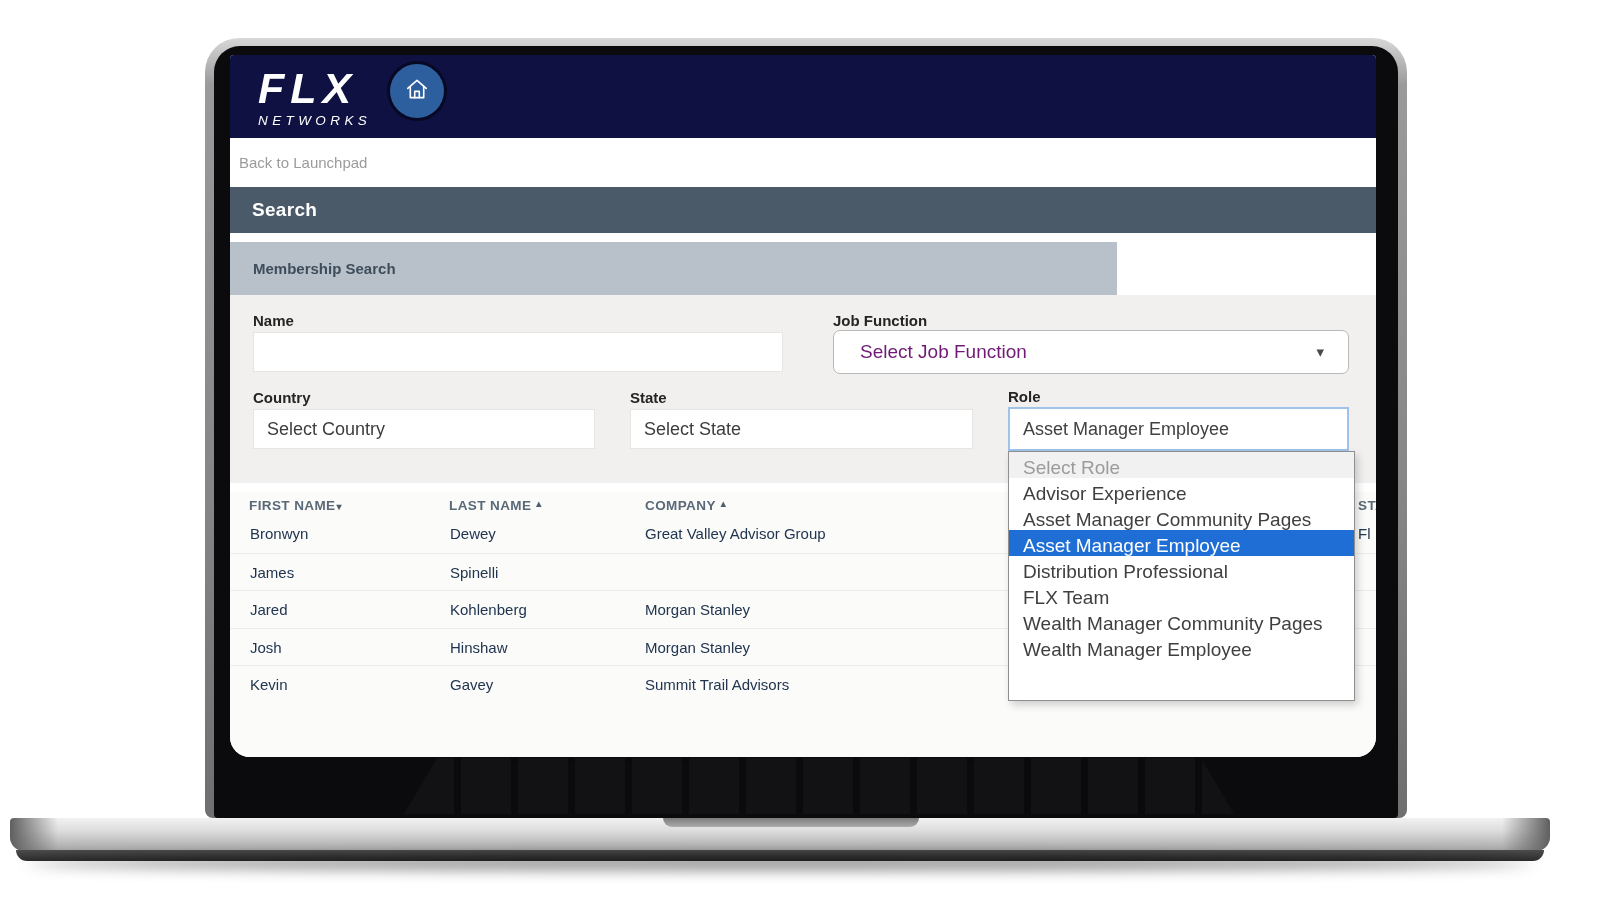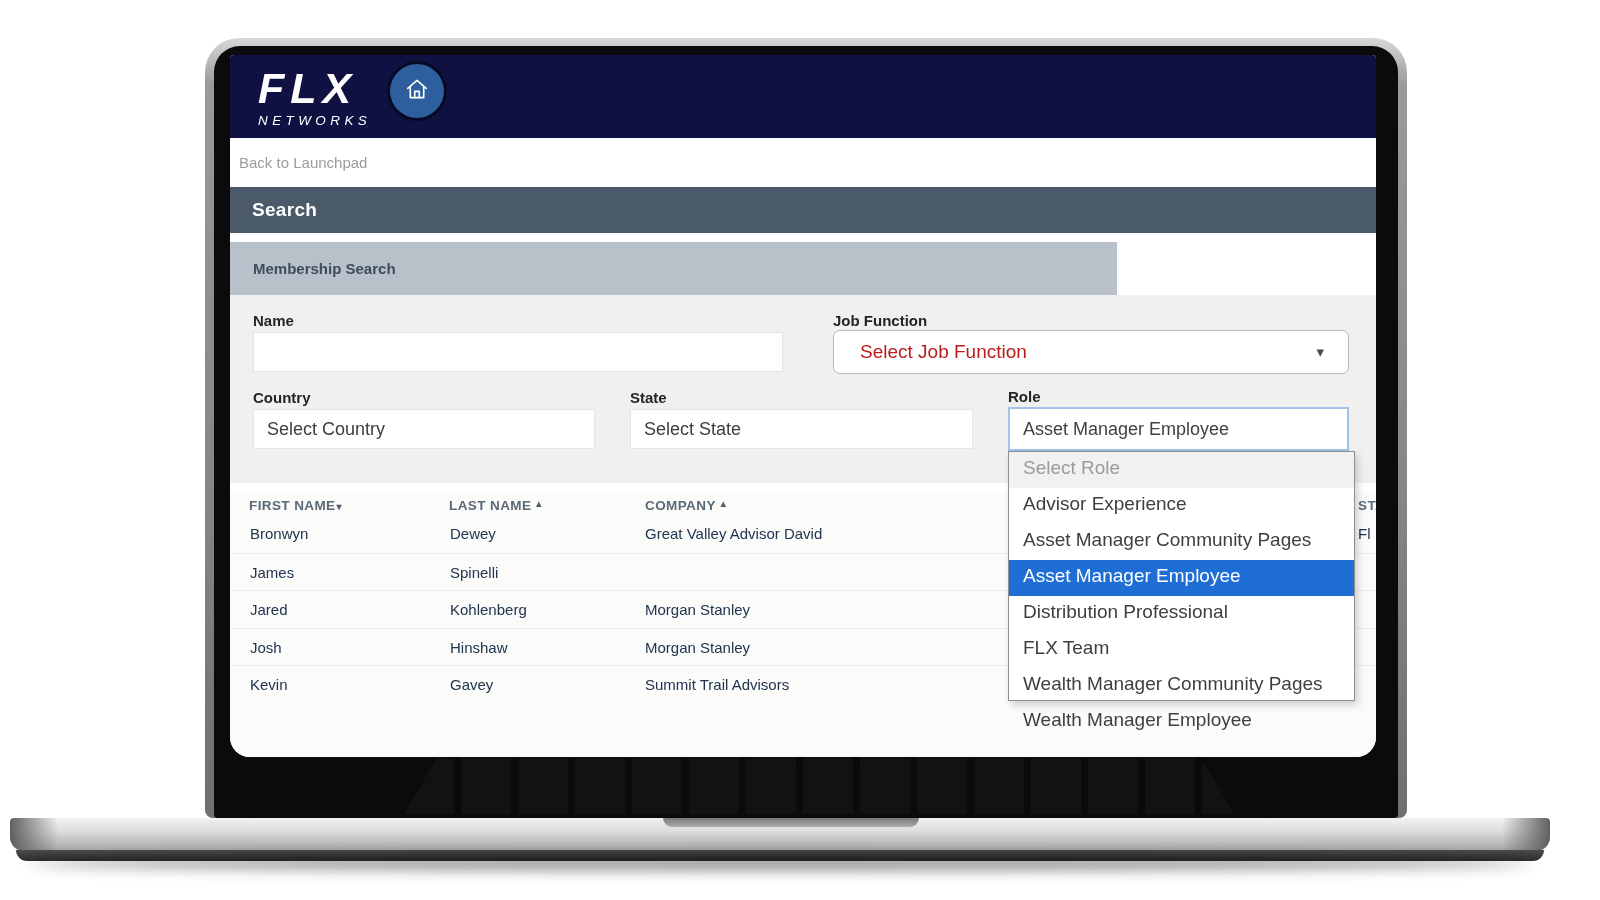--- a/index.html
+++ b/index.html
@@ -52,42 +52,42 @@
   .tab { position:absolute; top:0; height:53px; line-height:53px; font-size:15px; font-weight:bold; color:#3e4d5c; cursor:pointer; }
   .tab-active { left:0; width:887px; background:#b8c1c9; padding-left:23px; }
   .tab-inactive { left:887px; width:259px; background:#f0efee; padding-left:16px; }
 
   .form-panel { position:absolute; left:0; top:240px; width:100%; height:188px; background:#f1f0ef; }
   .f-label { position:absolute; font-size:15px; font-weight:600; color:#242424; }
   .f-input { position:absolute; background:#fff; border:1px solid #e6e5e4; font-size:18px; color:#3d3d3d; }
   .name-input  { left:23px; top:37px; width:530px; height:40px; }
   .jf-select { position:absolute; left:603px; top:35px; width:516px; height:44px; background:#fff;
                border:1px solid #b9b8b7; border-radius:7px; cursor:pointer; }
-  .jf-select .ph { position:absolute; left:26px; line-height:42px; font-size:19px; color:#b91c1c; }
+  .jf-select .ph { position:absolute; left:26px; line-height:42px; font-size:19px; color:#701a75; }
   .jf-select .caret { position:absolute; right:24px; line-height:42px; font-size:15px; color:#4a4a4a; }
   .country-input { left:23px;  top:114px; width:342px; height:40px; line-height:38px; padding-left:13px; cursor:pointer; }
   .state-input   { left:400px; top:114px; width:343px; height:40px; line-height:38px; padding-left:13px; cursor:pointer; }
   .role-input    { position:absolute; left:778px; top:112px; width:341px; height:44px; background:#fff;
                    border:2px solid #9fc3e9; line-height:40px; padding-left:13px;
                    font-size:18px; color:#414141; cursor:text; }
 
   .table-panel { position:absolute; left:0; top:437px; width:100%; height:265px; background:#fbfbfa; }
   .th { position:absolute; top:6px; font-size:13.5px; font-weight:bold; color:#5a6977; letter-spacing:.4px; cursor:pointer; white-space:nowrap; }
   .sort { font-size:10px; color:#4e5d6b; }
   .sort-up { vertical-align:3px; margin-left:5px; }
   .sort-down { vertical-align:0; margin-left:1px; }
   .trows { position:absolute; left:0; top:23px; width:100%; }
   .trow { position:relative; height:37.5px; border-top:1px solid #ececeb; cursor:pointer; }
   .td { position:absolute; top:0; line-height:37.5px; font-size:15px; font-weight:500; color:#213550; white-space:nowrap; }
   .c1 { left:20px; } .c2 { left:220px; } .c3 { left:415px; } .c4 { left:797px; } .c5 { left:1128px; }
   .th.c1 { left:19px; } .th.c2 { left:219px; } .th.c3 { left:415px; } .th.c4 { left:797px; } .th.c5 { left:1128px; }
 
   .role-dropdown { position:absolute; left:778px; top:396px; width:347px; height:250px; background:#fff;
                    border:1px solid #8f8f8f; box-shadow:3px 4px 8px rgba(0,0,0,.18); z-index:5; }
-  .dd-item { height:36px; line-height:31.25px; padding-left:14px; font-size:19px; color:#3f3f3f;
+  .dd-item { height:26px; line-height:31.25px; padding-left:14px; font-size:19px; color:#3f3f3f;
              white-space:nowrap; overflow:hidden; cursor:pointer; }
   .dd-placeholder { color:#9b9b9b; background:#f1f1f1; }
   .dd-selected { background:#1e6ed5; color:#fff; }
 </style>
 </head>
 <body>
 
 <div class="lid">
   <div class="bezel">
     <div class="keyboard"></div>
@@ -146,21 +146,21 @@
         <div class="th c1"><span>FIRST NAME</span><span class="sort sort-down">▾</span></div>
         <div class="th c2"><span>LAST NAME</span><span class="sort sort-up">▴</span></div>
         <div class="th c3"><span>COMPANY</span><span class="sort sort-up">▴</span></div>
         <div class="th c4"><span>COUNTRY</span></div>
         <div class="th c5"><span>STATE</span></div>
 
         <div class="trows">
           <div class="trow" style="border-top:none;padding-left:40px;">
             <span class="td c1">Bronwyn</span>
             <span class="td c2">Dewey</span>
-            <span class="td c3">Great Valley Advisor David</span>
+            <span class="td c3">Great Valley Advisor Group</span>
             <span class="td c4"></span>
             <span class="td c5">Fl</span>
           </div>
           <div class="trow">
             <span class="td c1">James</span>
             <span class="td c2">Spinelli</span>
             <span class="td c3"></span>
             <span class="td c4"></span>
             <span class="td c5"></span>
           </div>

